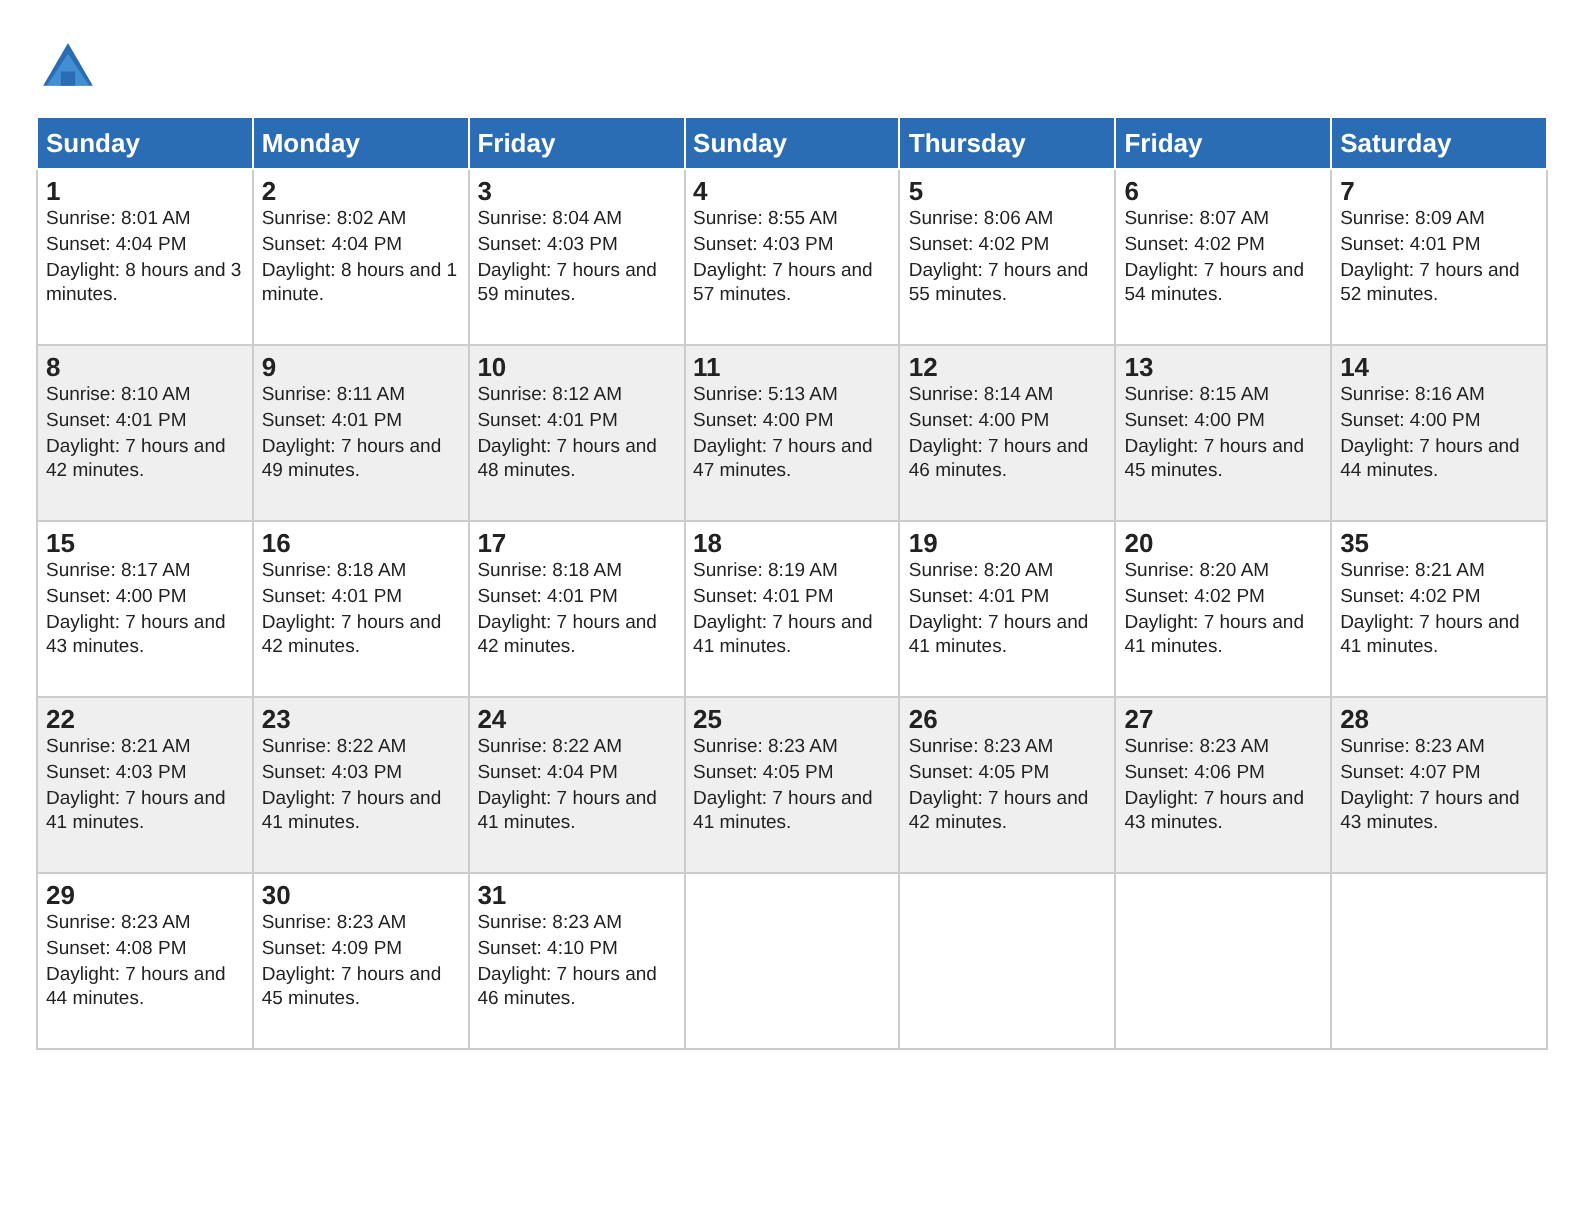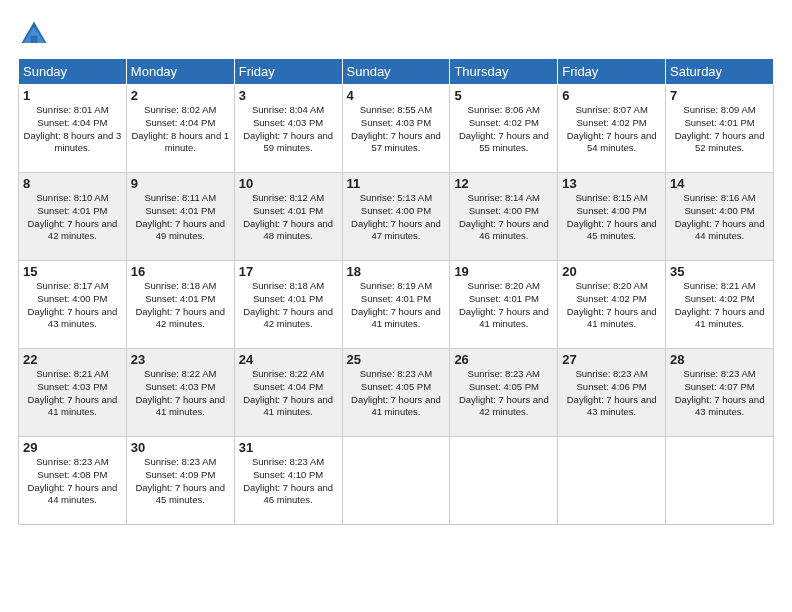--- a/index.html
+++ b/index.html
@@ -62,21 +62,21 @@
     }
     .calendar {
       width: 100%;
       border-collapse: collapse;
       table-layout: fixed;
     }
     .calendar th {
       background: #2a6db5;
       color: #fff;
       font-size: 13px;
-      font-weight: normal;
+      font-weight: bold;
       padding: 5px 4px;
       text-align: left;
       border: 1px solid #fff;
     }
     .calendar td {
       vertical-align: top;
       border: 1px solid #ccc;
       padding: 3px 4px;
       font-size: 9.5px;
       color: #222;
@@ -94,21 +94,20 @@
     }
     .calendar tbody tr:nth-child(odd) td {
       background: #fff;
     }
     .calendar tbody tr:nth-child(even) td {
       background: #efefef;
     }
     .cell-content {
       font-size: 9.5px;
       line-height: 1.35;
-      text-align: center;
     }
   </style>
 </head>
 <body>
 
 <div class="page">
   <div class="header">
     <div class="logo">
       <svg class="logo-icon" viewBox="0 0 36 36" xmlns="http://www.w3.org/2000/svg">
         <polygon points="18,4 32,28 4,28" fill="#2a6db5"></polygon>

